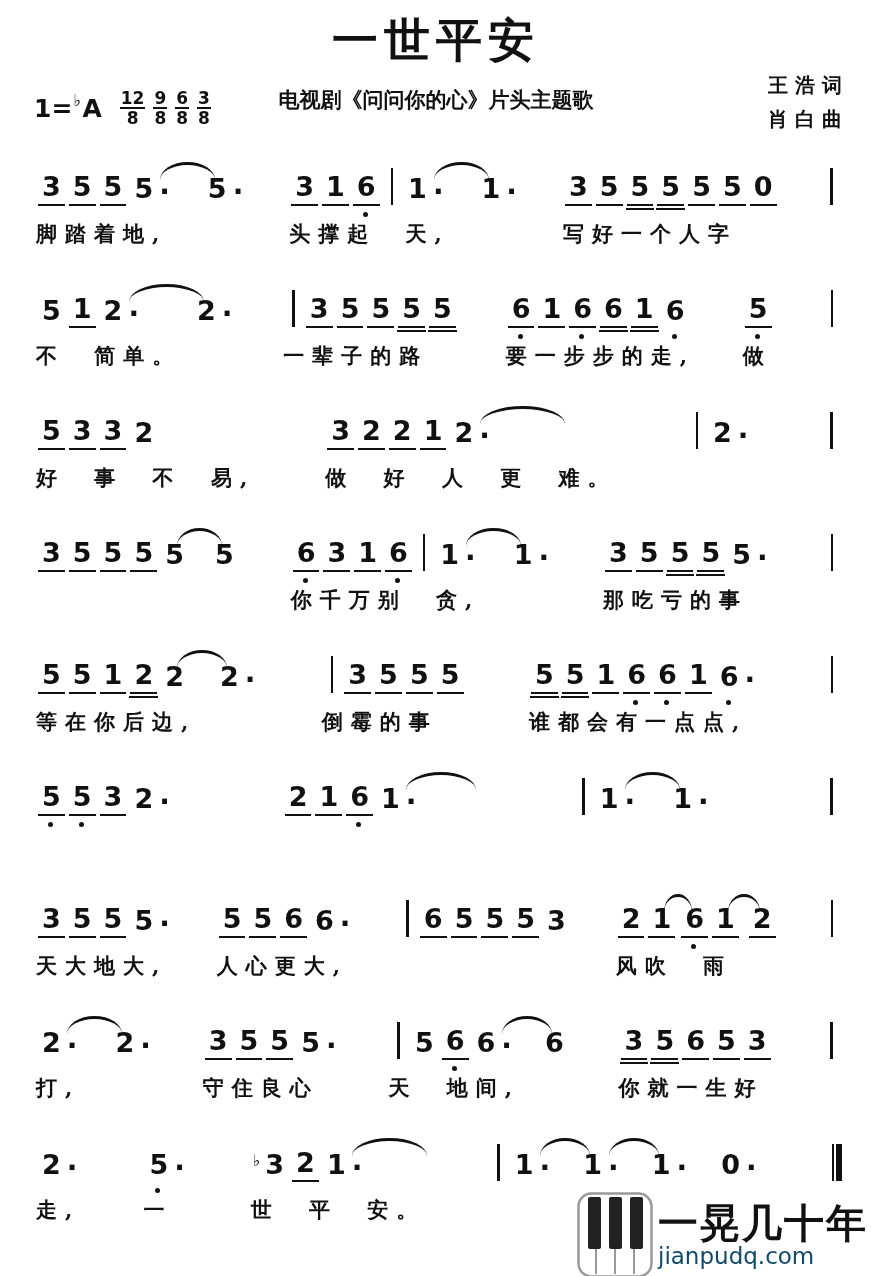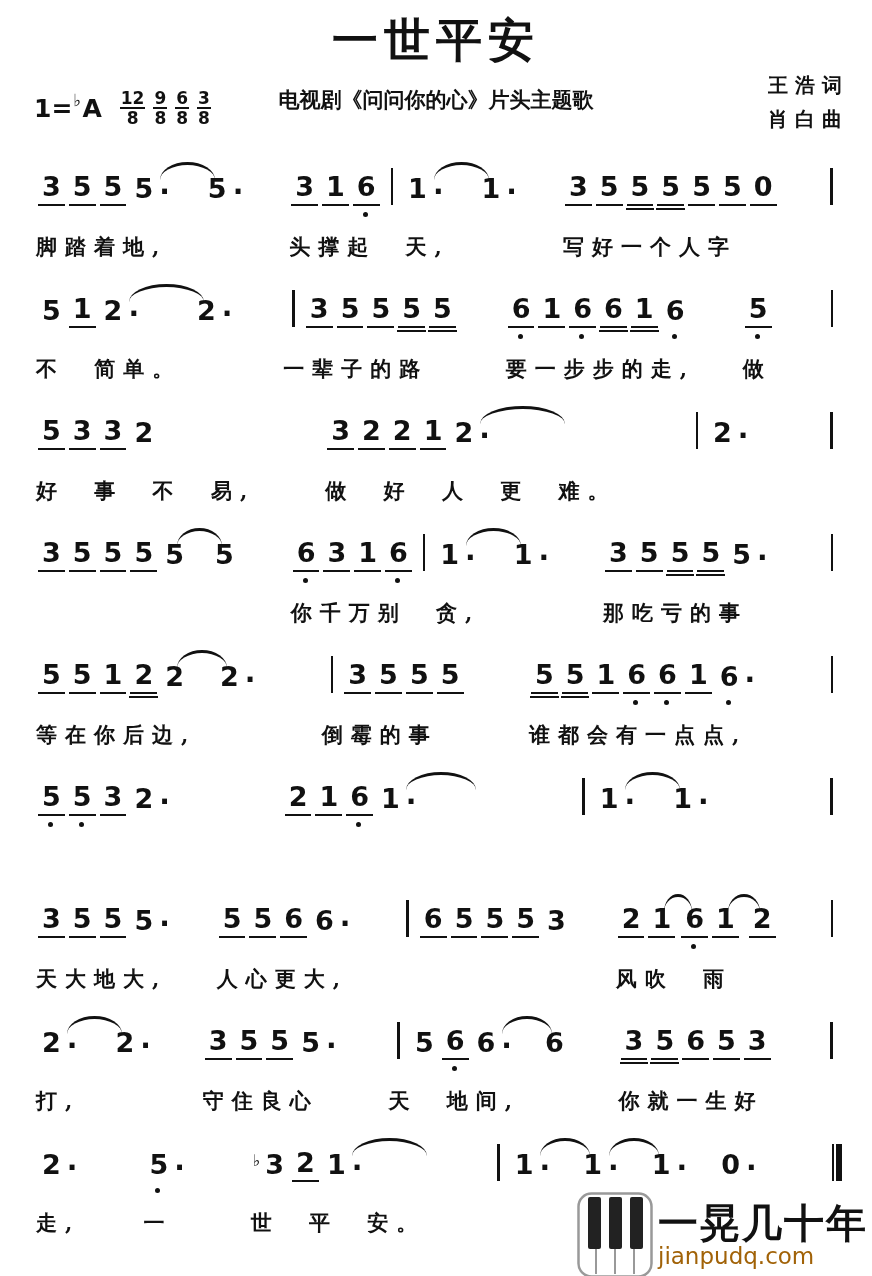--- a/index.html
+++ b/index.html
@@ -31,27 +31,27 @@
   .u2::after{content:"";position:absolute;left:-1px;right:-1px;bottom:-6px;height:2.5px;background:#111;}
   .dt{font-size:28px;font-weight:bold;line-height:20px;margin:0 1px 4px 2px;}
   .fl{font-size:16px;font-weight:bold;transform:translateY(-12px);margin-right:1px;}
   .ld{position:absolute;left:10px;bottom:-11px;width:5px;height:5px;border-radius:50%;background:#111;}
   .arc{height:15px;border:solid #111;border-width:3px 0 0 0;border-radius:50% 50% 0 0/100% 100% 0 0;align-self:flex-start;margin:2px -13px 0;position:relative;z-index:1;}
   .sp{display:inline-block;height:1px;}
   .bar{width:2.5px;height:37px;background:#111;margin:0 9px 1px;align-self:flex-end;}
   .bar.thin{margin:0 2px 1px 9px;}
   .bar.thick{width:6px;margin:0 0 1px;}
   .endcell{display:flex;flex-direction:column;}
-  .lyr{margin-top:27px;font-size:21px;font-weight:600;letter-spacing:8px;word-spacing:14px;white-space:nowrap;font-family:"DejaVu Serif",serif;}
+  .lyr{margin-top:14px;font-size:21px;font-weight:600;letter-spacing:8px;word-spacing:14px;white-space:nowrap;font-family:"DejaVu Serif",serif;}
 
   
   .wm{position:absolute;right:4px;bottom:12px;display:flex;align-items:center;background:#fff;}
   .wm-text{margin-left:5px;}
   .wm-name{font-size:40px;font-weight:bold;letter-spacing:2px;line-height:42px;font-family:"DejaVu Sans",sans-serif;}
-  .wm-url{font-size:23px;line-height:25px;color:#a16207;font-family:"DejaVu Sans",sans-serif;}
+  .wm-url{font-size:23px;line-height:25px;color:#0c4a6e;font-family:"DejaVu Sans",sans-serif;}
 </style>
 </head>
 <body>
 
 <div class="sheet">
 
   <h1 class="title">一世平安</h1>
 
   <div class="hdr">
     <div class="keysig">

